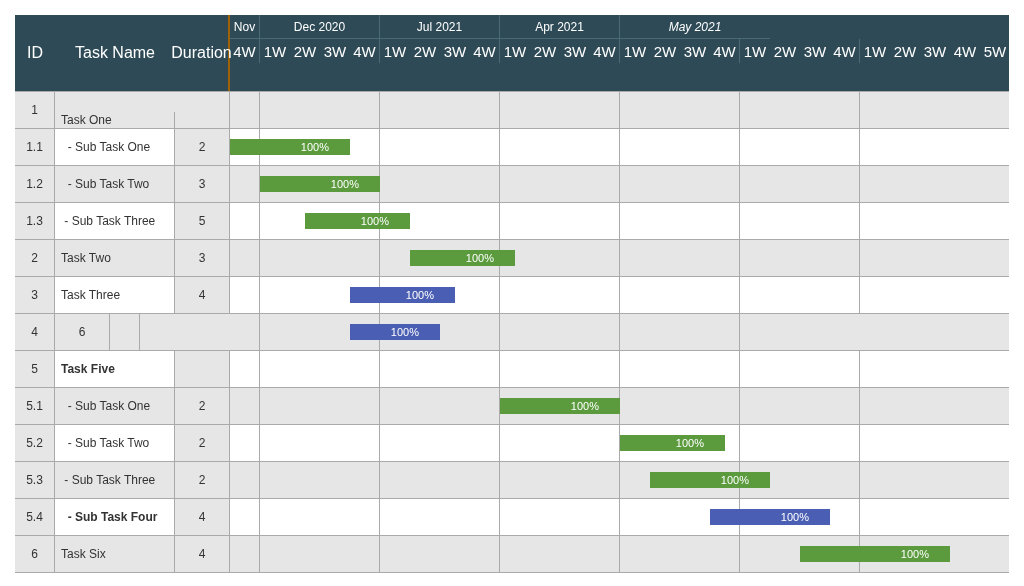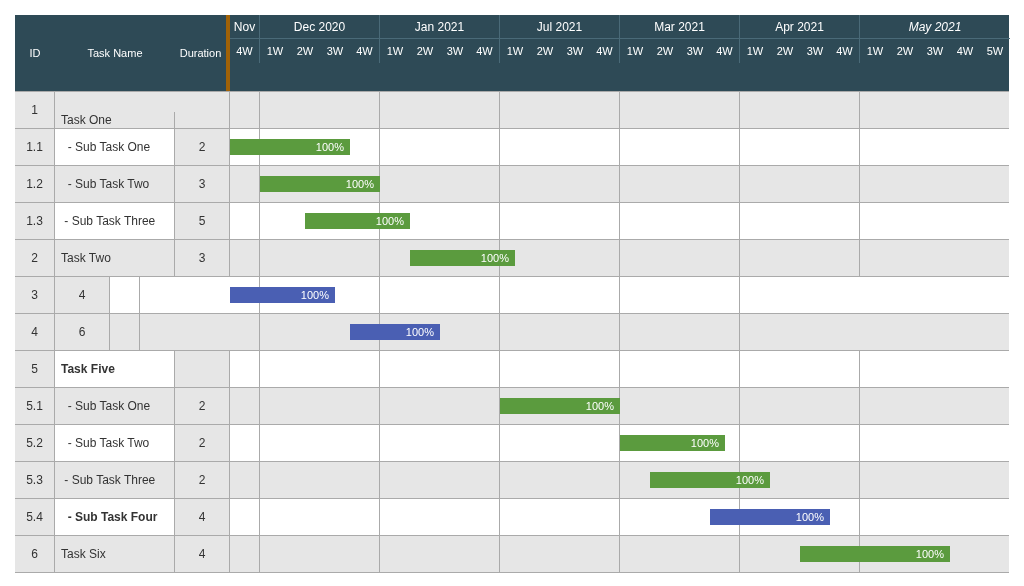--- a/index.html
+++ b/index.html
@@ -15,27 +15,27 @@
     width: 994px;
     border-bottom: 1px solid #aaa;
   }
   .header {
     display: flex;
     background: #2e4a56;
     color: #fff;
   }
   .col-id { width: 40px; flex-shrink: 0; }
   .col-name { width: 120px; flex-shrink: 0; }
-  .col-dur { width: 55px; flex-shrink: 0; border-right: 4px solid #a16207; }
+  .col-dur { width: 55px; flex-shrink: 0; border-right: 2px solid #a16207; }
   .header .label-cell {
     display: flex;
     align-items: center;
     justify-content: center;
     height: 76px;
-    font-size: 11px;
+    font-size: 16px;
     padding: 0 4px;
   }
   .header .col-name { justify-content: center; }
   .timeline-header {
     flex: 1;
     display: flex;
     flex-direction: column;
   }
   .months-row, .weeks-row {
     display: flex;
@@ -48,21 +48,21 @@
     font-size: 12px;
     border-right: 1px solid #4a6a78;
     border-bottom: 1px solid #4a6a78;
     flex-shrink: 0;
   }
   .week-cell {
     width: 30px;
     display: flex;
     align-items: center;
     justify-content: center;
-    font-size: 11px;
+    font-size: 15px;
     flex-shrink: 0;
   }
   .week-cell.sep { border-right: 1px solid #4a6a78; }
   .body-row {
     display: flex;
     height: 37px;
     background: #fff;
     border-top: 1px solid #aaa;
   }
   .body-row.shaded { background: #e6e6e6; }
@@ -89,40 +89,38 @@
   .bar {
     position: absolute;
     height: 16px;
     top: 50%;
     transform: translateY(-50%);
     display: flex;
     align-items: center;
     justify-content: flex-end;
     color: #fff;
     font-size: 11px;
-    padding-right: 6px;
+    padding-right: 21px;
   }
   .bar.green { background: #5b9b3e; }
   .bar.blue { background: #4a5fb3; }
 </style>
 </head>
 <body>
 
 <div class="gantt">
   <div class="header">
     <div class="label-cell col-id">ID</div>
     <div class="label-cell col-name">Task Name</div>
     <div class="label-cell col-dur">Duration</div>
     <div class="timeline-header">
       <div class="months-row">
           <div class="month-cell" style="width: 30px;">Nov</div>
           <div class="month-cell" style="width: 120px;">Dec 2020</div>
-          <div class="month-cell" style="width: 120px;">Jan 2021</div>
           <div class="month-cell" style="width: 120px;">Jul 2021</div>
-          <div class="month-cell" style="width: 120px;">Mar 2021</div>
           <div class="month-cell" style="width: 120px;">Apr 2021</div>
           <div class="month-cell" style="width: 150px; border-right: none; font-style: italic;">May 2021</div>
         </div>
       <div class="weeks-row">
           <div class="week-cell sep">4W</div>
           <div class="week-cell">1W</div>
           <div class="week-cell">2W</div>
           <div class="week-cell">3W</div>
           <div class="week-cell sep">4W</div>
           <div class="week-cell">1W</div>
@@ -314,20 +312,21 @@
           <div class="week-slot"></div>
           <div class="week-slot"></div>
           <div class="week-slot"></div>
           <div class="week-slot"></div>
           <div class="week-slot"></div>
           <div class="bar green" style="left: 180px; width: 105px;">100%</div>
         </div>
       </div>
       <div class="body-row">
         <div class="cell col-id">3</div>
+        <div class="cell col-name" style="white-space: pre;">Task Three</div>
         <div class="cell col-dur">4</div>
         <div class="timeline">
           <div class="week-slot sep"></div>
           <div class="week-slot"></div>
           <div class="week-slot"></div>
           <div class="week-slot"></div>
           <div class="week-slot sep"></div>
           <div class="week-slot"></div>
           <div class="week-slot"></div>
           <div class="week-slot"></div>

